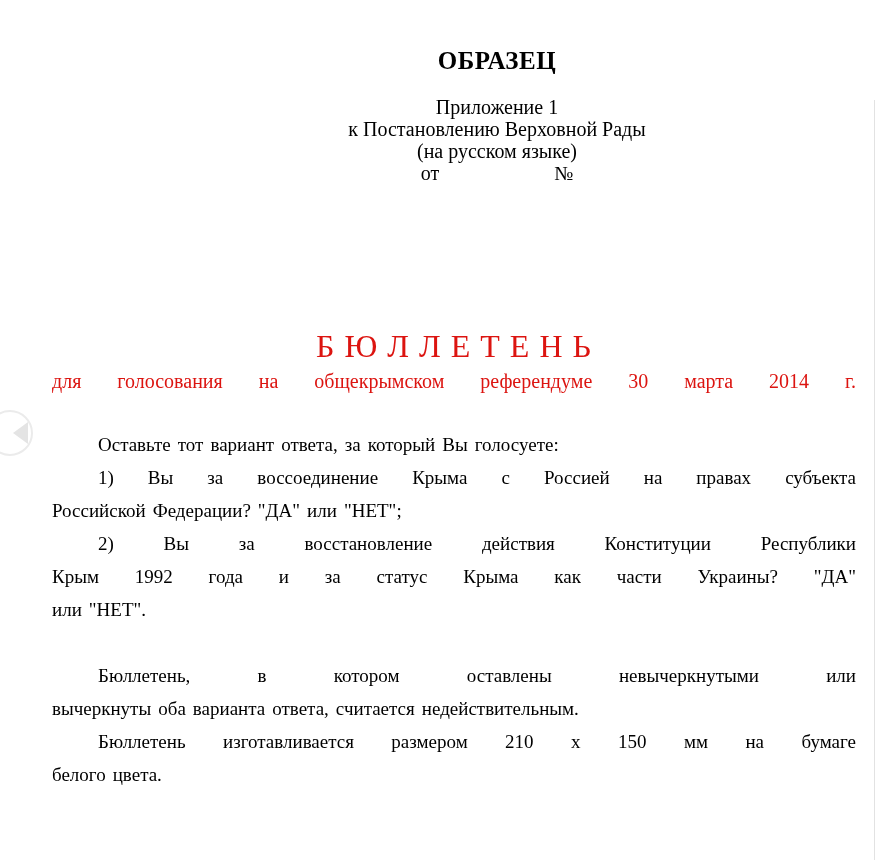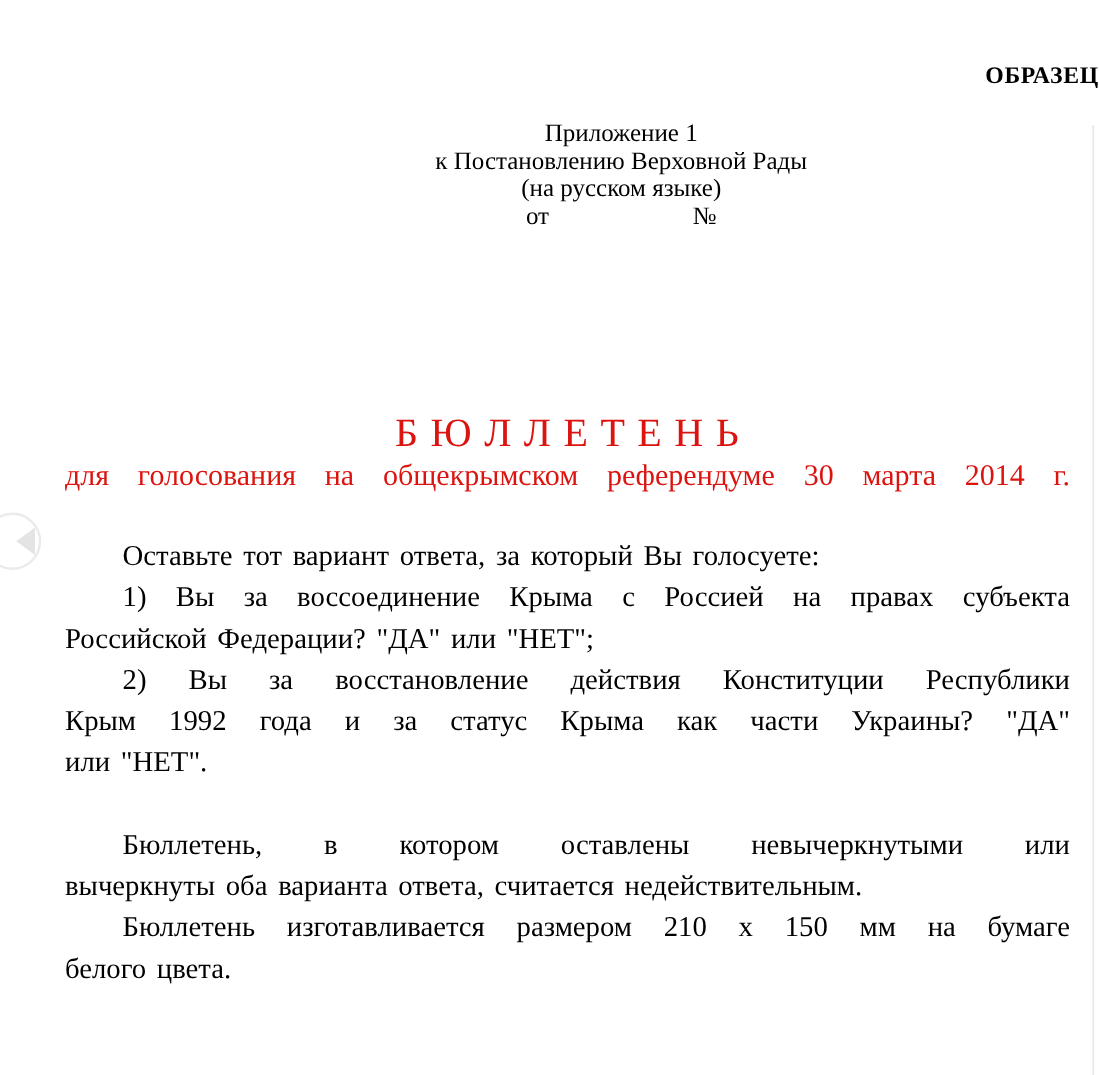--- a/index.html
+++ b/index.html
@@ -8,22 +8,22 @@
     background: #ffffff;
     position: relative;
     overflow: hidden;
     font-family: "Liberation Serif", "DejaVu Serif", serif;
     color: #000000;
   }
 
   
   .sample-label {
     position: absolute; top: 50px; left: 115px; right: 0;
-    text-align: right;
-    font-size: 19px; font-weight: bold; line-height: 22px;
+    text-align: center;
+    font-size: 25px; font-weight: bold; line-height: 22px;
     letter-spacing: 0.5px;
   }
   .appendix {
     position: absolute; top: 96px; left: 115px; right: 0;
     text-align: center;
     font-size: 20px; line-height: 22px;
   }
   .appendix .hline { min-height: 22px; }
   .appendix .pre { white-space: pre; }
 
@@ -31,31 +31,31 @@
   .ballot-title {
     position: absolute; top: 329px; left: 52px; width: 804px;
     text-align: center;
     color: #dc1410;
     font-size: 32px; line-height: 34px;
     letter-spacing: 1px;
   }
   .ballot-subtitle {
     position: absolute; top: 366px; left: 52px; width: 804px;
     color: #dc1410;
-    font-size: 24px; line-height: 30px;
+    font-size: 20px; line-height: 30px;
     text-align: justify;
     text-align-last: justify;
     white-space: nowrap; 
     text-align-last: justify;
   }
 
   
   .ballot-body {
     position: absolute; top: 428px; left: 52px; width: 804px;
-    font-size: 23px; line-height: 33px;
+    font-size: 19px; line-height: 33px;
     word-spacing: 0.12em;
   }
   .ln { min-height: 33px; }
   .ind { text-indent: 46px; }
   .jst { text-align: justify; text-align-last: justify; }
   .spacer { height: 33px; }
 
   
   .right-border {
     position: absolute; left: 874px; top: 100px;

